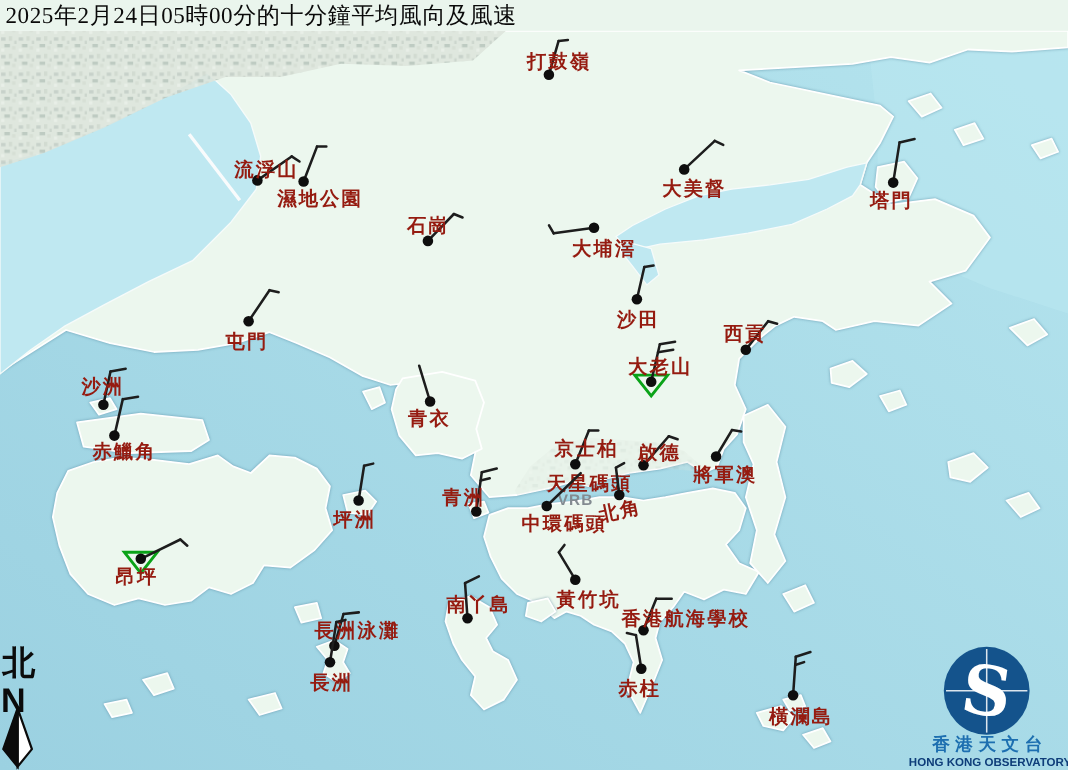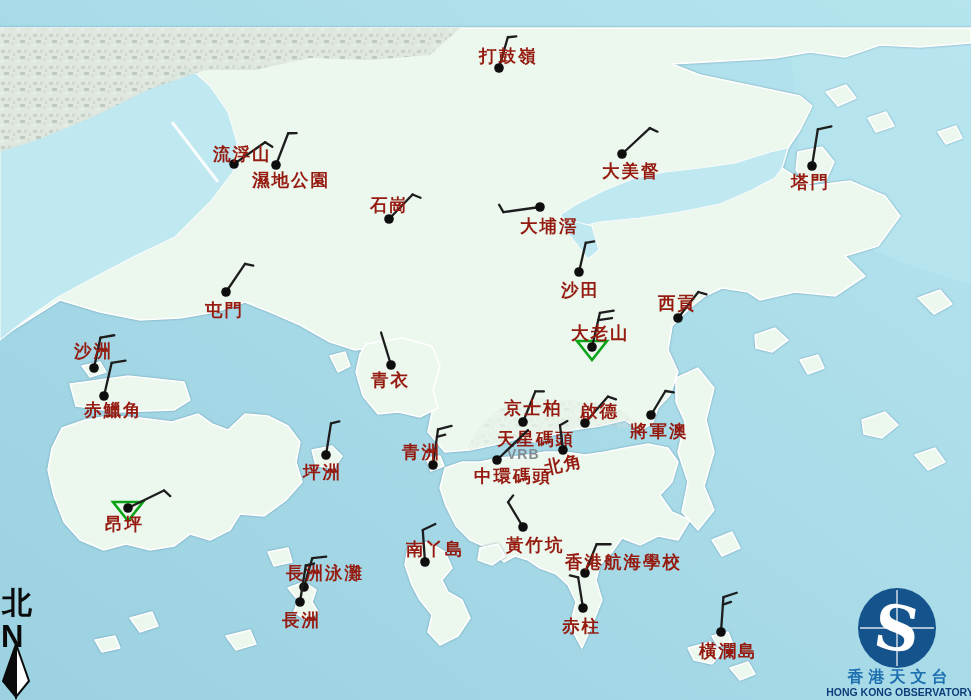--- a/index.html
+++ b/index.html
@@ -281,13 +281,16 @@
     <g transform="translate(840,580)">
       <ellipse cx="57" cy="48" rx="39" ry="40" fill="#14538c"></ellipse>
       <line x1="20" y1="48" x2="94" y2="48" stroke="#ffffff" stroke-width="1.4" opacity="0.85"></line>
       <line x1="57" y1="10" x2="57" y2="86" stroke="#ffffff" stroke-width="1.4" opacity="0.85"></line>
       <text x="57" y="70" text-anchor="middle" font-size="62" font-weight="bold" fill="#ffffff" transform="rotate(8 57 48)" style="font-family:'DejaVu Serif',serif;">S</text>
       <text x="60" y="102" text-anchor="middle" font-size="16" font-weight="bold" fill="#1d6fb0" letter-spacing="5" style="font-family:'Liberation Serif',serif;">香港天文台</text>
       <text x="60" y="116" text-anchor="middle" font-size="10.5" font-weight="bold" fill="#0e3d79" style="font-family:'Liberation Sans',sans-serif;">HONG KONG OBSERVATORY</text>
     </g>
   </svg>
 
+  <div class="titlebar">
+    <div class="t">2025年2月24日05時00分的十分鐘平均風向及風速</div>
+  </div>
 </div>
 
 </body></html>

